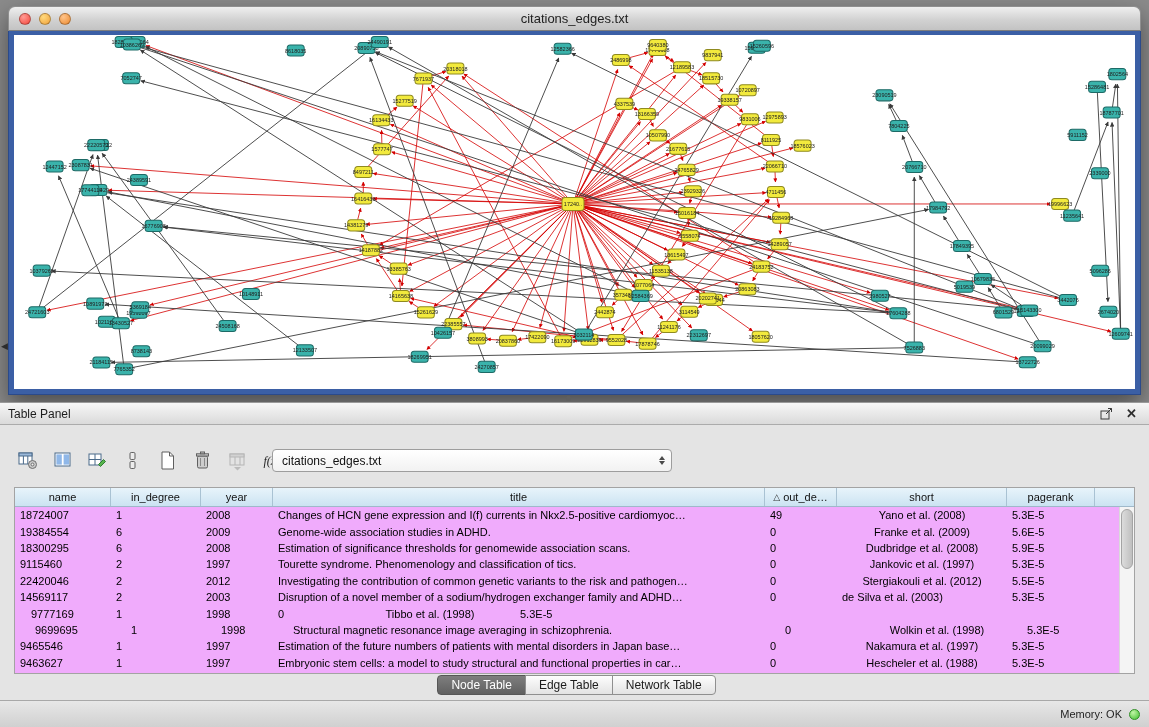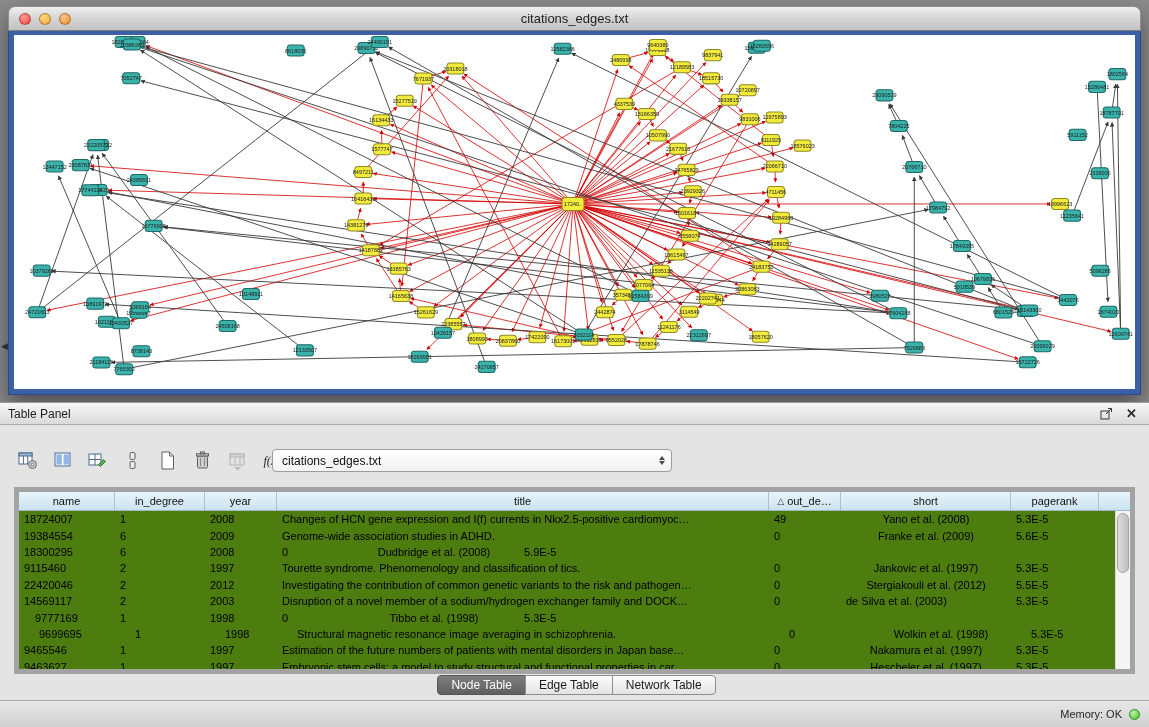--- a/index.html
+++ b/index.html
@@ -42,22 +42,22 @@
   .tbtn{width:27px;height:27px;display:flex;align-items:center;justify-content:center;border-radius:4px}
   .tbtn svg{width:21px;height:21px}
   .combo{position:absolute;left:272px;top:46px;width:400px;height:23px;
     background:linear-gradient(#ffffff,#f2f2f2);border:1px solid #9d9d9d;border-radius:4px;
     display:flex;align-items:center;padding:0 6px 0 9px;box-sizing:border-box;font-size:12px;color:#101010}
   .combo-arrows{margin-left:auto;display:flex;flex-direction:column;align-items:center;gap:1px}
   .combo-arrows i{width:0;height:0;border-left:3.5px solid transparent;border-right:3.5px solid transparent;display:block}
   .arr-up{border-bottom:4px solid #4a4a4a}
   .arr-dn{border-top:4px solid #4a4a4a}
 
-  .table-wrap{position:absolute;left:14px;top:84px;width:1121px;height:187px;background:#4d7c0f;
-    border:5px solid #a3a3a3;box-sizing:border-box;overflow:hidden}
+  .table-wrap{position:absolute;left:14px;top:84px;width:1121px;height:187px;background:#f0abfc;
+    border:1px solid #a3a3a3;box-sizing:border-box;overflow:hidden}
   .thead{display:flex;height:19px;background:linear-gradient(#e8f4fb,#cbe3f2);border-bottom:1px solid #9fb9ca;box-sizing:border-box}
   .th{font-size:11px;color:#111;display:flex;align-items:center;justify-content:center;
     border-right:1px solid #a9c2d3;box-sizing:border-box;white-space:nowrap;overflow:hidden;flex:none}
   .th .sort{font-size:9px;margin-right:3px;color:#333}
   .th-fill{flex:1;border-right:none}
   .tbody{position:relative}
   .trow{display:flex;height:16.4px;align-items:center}
   .td{font-size:11px;color:#000;padding:0 5px;box-sizing:border-box;white-space:nowrap;overflow:hidden;flex:none}
   .vscroll{position:absolute;right:0;top:19px;bottom:0;width:14px;background:#f4f4f4;border-left:1px solid #d9d9d9}
   .vthumb{position:absolute;left:1px;right:1px;top:2px;height:58px;border-radius:7px;
@@ -884,20 +884,21 @@
           <div class="td" style="width: 72px; text-align: left;">2009</div>
           <div class="td" style="width: 492px; text-align: left;">Genome-wide association studies in ADHD.</div>
           <div class="td" style="width: 72px; text-align: left;">0</div>
           <div class="td" style="width: 170px; text-align: center;">Franke et al. (2009)</div>
           <div class="td" style="width: 88px; text-align: left;">5.6E-5</div>
         </div>
         <div class="trow">
           <div class="td" style="width: 96px; text-align: left;">18300295</div>
           <div class="td" style="width: 90px; text-align: left;">6</div>
           <div class="td" style="width: 72px; text-align: left;">2008</div>
+          <div class="td" style="width: 492px; text-align: left;">Estimation of significance thresholds for genomewide association scans.</div>
           <div class="td" style="width: 72px; text-align: left;">0</div>
           <div class="td" style="width: 170px; text-align: center;">Dudbridge et al. (2008)</div>
           <div class="td" style="width: 88px; text-align: left;">5.9E-5</div>
         </div>
         <div class="trow">
           <div class="td" style="width: 96px; text-align: left;">9115460</div>
           <div class="td" style="width: 90px; text-align: left;">2</div>
           <div class="td" style="width: 72px; text-align: left;">1997</div>
           <div class="td" style="width: 492px; text-align: left;">Tourette syndrome. Phenomenology and classification of tics.</div>
           <div class="td" style="width: 72px; text-align: left;">0</div>
@@ -910,21 +911,21 @@
           <div class="td" style="width: 72px; text-align: left;">2012</div>
           <div class="td" style="width: 492px; text-align: left;">Investigating the contribution of common genetic variants to the risk and pathogen…</div>
           <div class="td" style="width: 72px; text-align: left;">0</div>
           <div class="td" style="width: 170px; text-align: center;">Stergiakouli et al. (2012)</div>
           <div class="td" style="width: 88px; text-align: left;">5.5E-5</div>
         </div>
         <div class="trow">
           <div class="td" style="width: 96px; text-align: left;">14569117</div>
           <div class="td" style="width: 90px; text-align: left;">2</div>
           <div class="td" style="width: 72px; text-align: left;">2003</div>
-          <div class="td" style="width: 492px; text-align: left;">Disruption of a novel member of a sodium/hydrogen exchanger family and DOCK…</div>
+          <div class="td" style="width: 492px; text-align: left;">Disruption of a novel member of a sodium/hydrogen exchanger family and ADHD…</div>
           <div class="td" style="width: 72px; text-align: left;">0</div>
           <div class="td" style="width: 170px; ">de Silva et al. (2003)</div>
           <div class="td" style="width: 88px; text-align: left;">5.3E-5</div>
         </div>
         <div class="trow">
           <div class="td" style="width: 96px; text-align: left; padding-left: 16px;">9777169</div>
           <div class="td" style="width: 90px; text-align: left;">1</div>
           <div class="td" style="width: 72px; text-align: left;">1998</div>
           <div class="td" style="width: 72px; text-align: left;">0</div>
           <div class="td" style="width: 170px; text-align: center;">Tibbo et al. (1998)</div>
@@ -947,21 +948,21 @@
           <div class="td" style="width: 72px; text-align: left;">0</div>
           <div class="td" style="width: 170px; text-align: center;">Nakamura et al. (1997)</div>
           <div class="td" style="width: 88px; text-align: left;">5.3E-5</div>
         </div>
         <div class="trow">
           <div class="td" style="width: 96px; text-align: left;">9463627</div>
           <div class="td" style="width: 90px; text-align: left;">1</div>
           <div class="td" style="width: 72px; text-align: left;">1997</div>
           <div class="td" style="width: 492px; text-align: left;">Embryonic stem cells: a model to study structural and functional properties in car…</div>
           <div class="td" style="width: 72px; text-align: left;">0</div>
-          <div class="td" style="width: 170px; text-align: center;">Hescheler et al. (1997)</div>
+          <div class="td" style="width: 170px; text-align: center;">Hescheler et al. (1988)</div>
           <div class="td" style="width: 88px; text-align: left;">5.3E-5</div>
         </div>
       </div>
     <div class="vscroll">
       <div class="vthumb"></div>
     </div>
   </div>
 
   <div class="tabs" id="tabBar">
       <div class="tab selected">Node Table</div>

